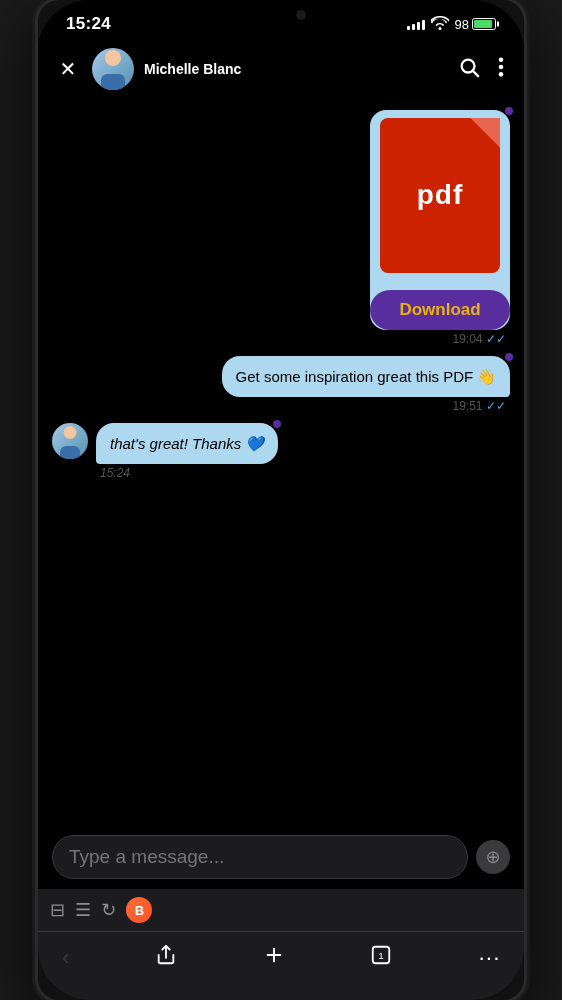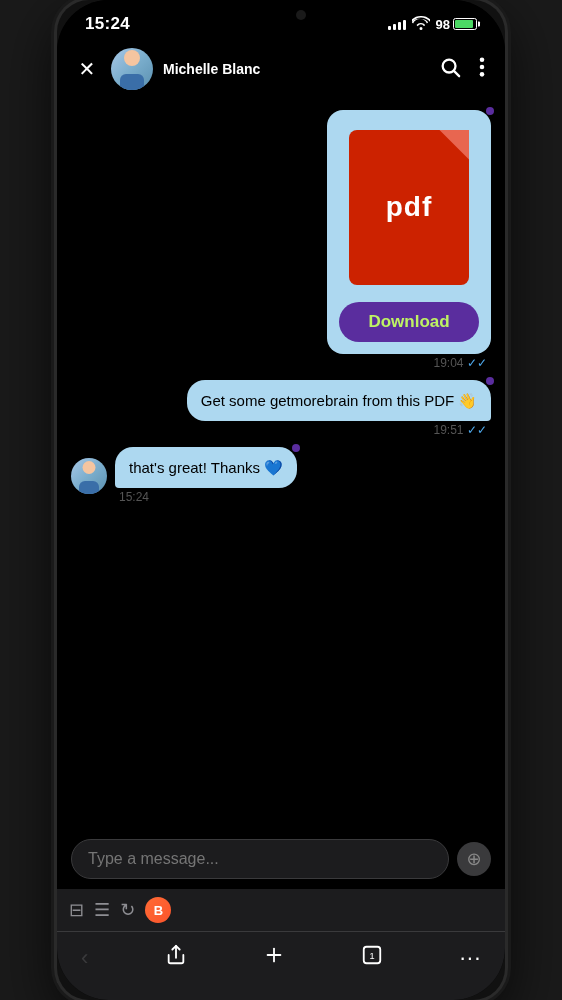--- a/index.html
+++ b/index.html
@@ -7,24 +7,24 @@
     body {
       background: #1a1a1a;
       display: flex;
       justify-content: center;
       align-items: center;
       min-height: 100vh;
       font-family: -apple-system, BlinkMacSystemFont, 'SF Pro Text', sans-serif;
     }
 
     .phone-frame {
-      width: 448px;
+      width: 486px;
       height: 1000px;
       background: #111;
-      border-radius: 32px;
+      border-radius: 21px;
       position: relative;
       box-shadow: 0 0 0 3px #2a2a2a, 0 0 0 6px #1a1a1a, 0 20px 60px rgba(0,0,0,0.8);
       overflow: hidden;
     }
 
     .phone-screen {
       position: absolute;
       top: 0;
       left: 0;
       right: 0;
@@ -79,21 +79,21 @@
 
     .battery-container {
       display: flex;
       align-items: center;
       gap: 3px;
     }
 
     .battery-text {
       color: #fff;
       font-size: 13px;
-      font-weight: 700;
+      font-weight: 400;
       text-align: center;
     }
 
     .battery-icon {
       width: 24px;
       height: 12px;
       border: 1.5px solid #fff;
       border-radius: 2.5px;
       position: relative;
       display: flex;
@@ -208,21 +208,20 @@
     
     .message-right {
       display: flex;
       justify-content: flex-end;
       margin-bottom: 4px;
     }
 
     .pdf-bubble {
       background: #add8f0;
       border-radius: 16px;
-      padding: 12px;
       max-width: 200px;
       display: flex;
       flex-direction: column;
       align-items: center;
       gap: 10px;
       position: relative;
     }
 
     .pdf-icon-container {
       width: 140px;
@@ -258,21 +257,21 @@
 
     .pdf-text {
       color: #fff;
       font-size: 28px;
       font-weight: 700;
       letter-spacing: 1px;
     }
 
     .download-btn {
       background: #5a2d9e;
-      color: #bef264;
+      color: #eab308;
       border: none;
       border-radius: 20px;
       padding: 10px 28px;
       font-size: 17px;
       font-weight: 600;
       cursor: pointer;
       width: 100%;
       text-align: center;
     }
 
@@ -314,23 +313,24 @@
 
     .date-label {
       color: #888;
       font-size: 14px;
       font-weight: 500;
     }
 
     
     .message-left {
       display: flex;
-      align-items: center;
+      align-items: flex-start;
       gap: 8px;
       margin-bottom: 8px;
+      font-style: italic;
     }
 
     .left-avatar {
       width: 36px;
       height: 36px;
       border-radius: 50%;
       background: linear-gradient(135deg, #a8c8e8 0%, #7aadcc 50%, #5a90b0 100%);
       flex-shrink: 0;
       overflow: hidden;
       display: flex;
@@ -396,21 +396,21 @@
       align-items: center;
       padding: 10px 16px;
     }
 
     .message-input {
       flex: 1;
       background: transparent;
       border: none;
       outline: none;
       color: #a3a3a3;
-      font-size: 16px;
+      font-size: 19px;
     }
 
     .send-btn {
       width: 34px;
       height: 34px;
       background: #3a3a3c;
       border-radius: 50%;
       display: flex;
       align-items: center;
       justify-content: center;
@@ -593,21 +593,21 @@
             <span>19:04</span>
             <span class="check-marks">✓✓</span>
           </div>
         </div>
       </div>
 
       <div class="message-right">
         <div style="display:flex; flex-direction:column; align-items:flex-end;">
           <div class="text-bubble-right">
             <div class="dot-indicator"></div>
-            <span class="msg-text">Get some getmorebrain from this PDF 👋</span>
+            <span class="msg-text">Get some inspiration great this PDF 👋</span>
           </div>
           <div class="message-time-right">
             <span>19:51</span>
             <span class="check-marks">✓✓</span>
           </div>
         </div>
       </div>
 
 
       <div class="message-left">

